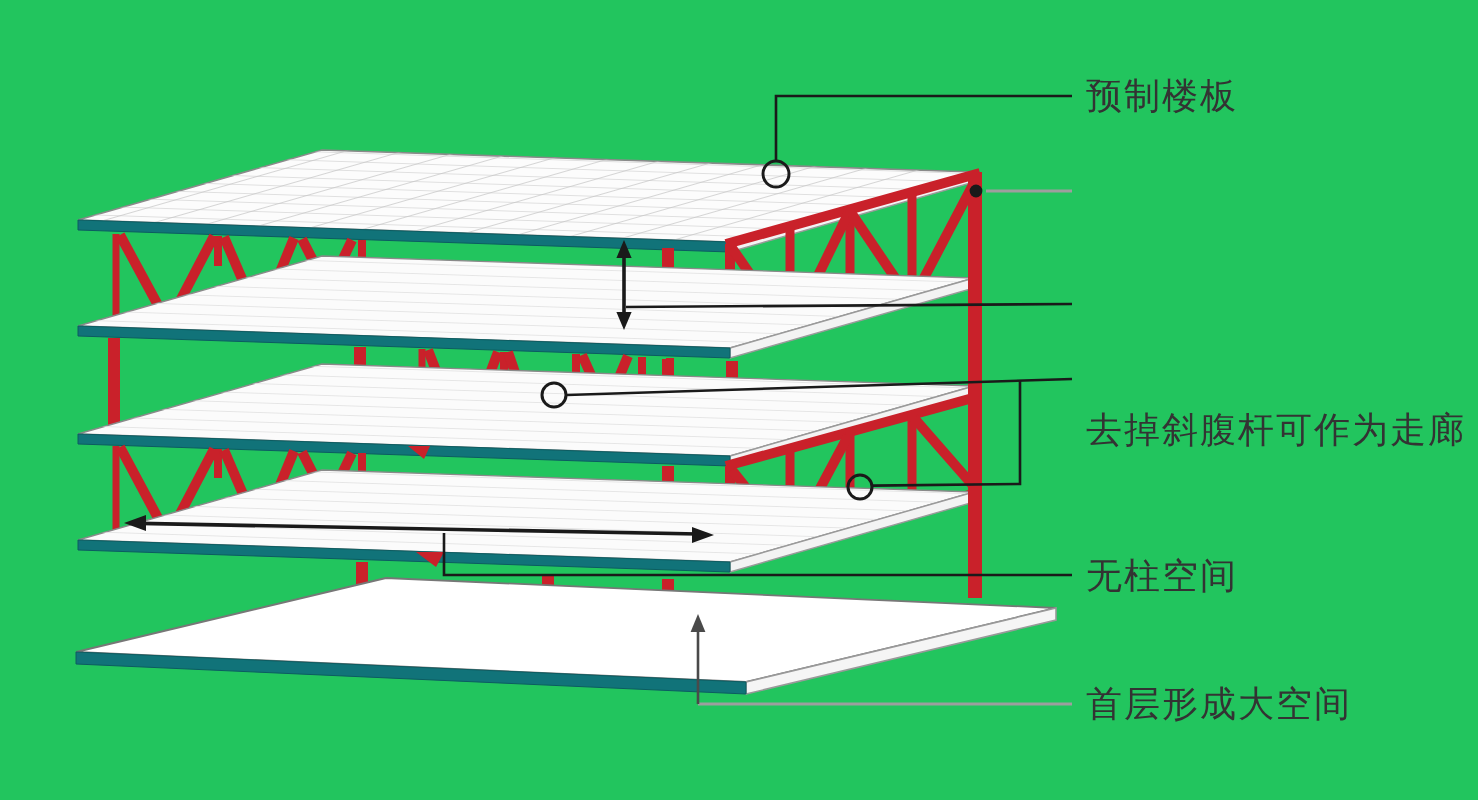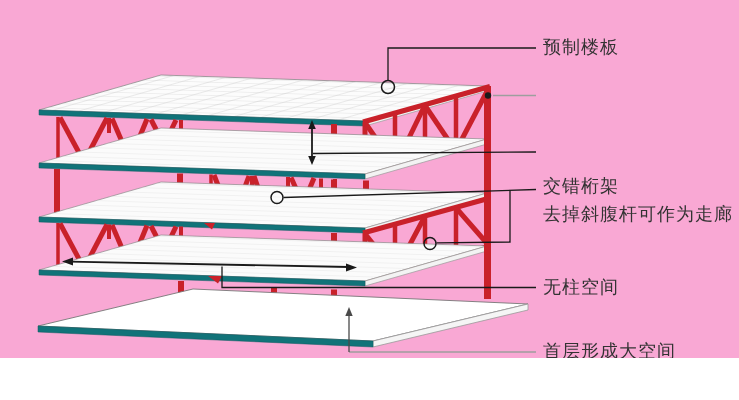--- a/index.html
+++ b/index.html
@@ -1,17 +1,17 @@
 <!DOCTYPE html>
 <html><head>
 <meta charset="utf-8">
 <style>
   html,body{margin:0;padding:0;background:#ffffff;}
-  #stage{position:relative;width:739px;height:358px;background:#f9a8d4;overflow:hidden;
-         font-family:Liberation Mono, monospace;}
+  #stage{position:relative;width:739px;height:400px;background:#22c55e;overflow:hidden;
+         font-family:Liberation Sans, sans-serif;}
   svg{position:absolute;left:0;top:0;}
   .lbl{position:absolute;left:543px;width:196px;height:22px;line-height:22px;
        font-size:18px;color:#333333;letter-spacing:1px;white-space:nowrap;}
 </style>
 </head>
 <body>
 
 <div id="stage">
 
 <svg width="739" height="400" viewBox="0 0 739 400">
@@ -184,18 +184,17 @@
     </g>
     <polyline points="536,287.5 222,287.5 222,266.5"></polyline>
 
     <line x1="349" y1="352" x2="536" y2="352" stroke="#9e9e9e" stroke-width="1.5"></line>
     <line x1="349" y1="352" x2="349" y2="315" stroke="#4a4a4a" stroke-width="1.3"></line>
     <polygon points="349,307 345.3,316 352.7,316" fill="#4a4a4a" stroke="none"></polygon>
   </g>
 </svg>
 
 <div class="lbl" style="top:37px;">预制楼板</div>
-<div class="lbl" style="top:176px;">交错桁架</div>
 <div class="lbl" style="top:204px;">去掉斜腹杆可作为走廊</div>
 <div class="lbl" style="top:277px;">无柱空间</div>
 <div class="lbl" style="top:341px;">首层形成大空间</div>
 
 </div>
 
 </body></html>

